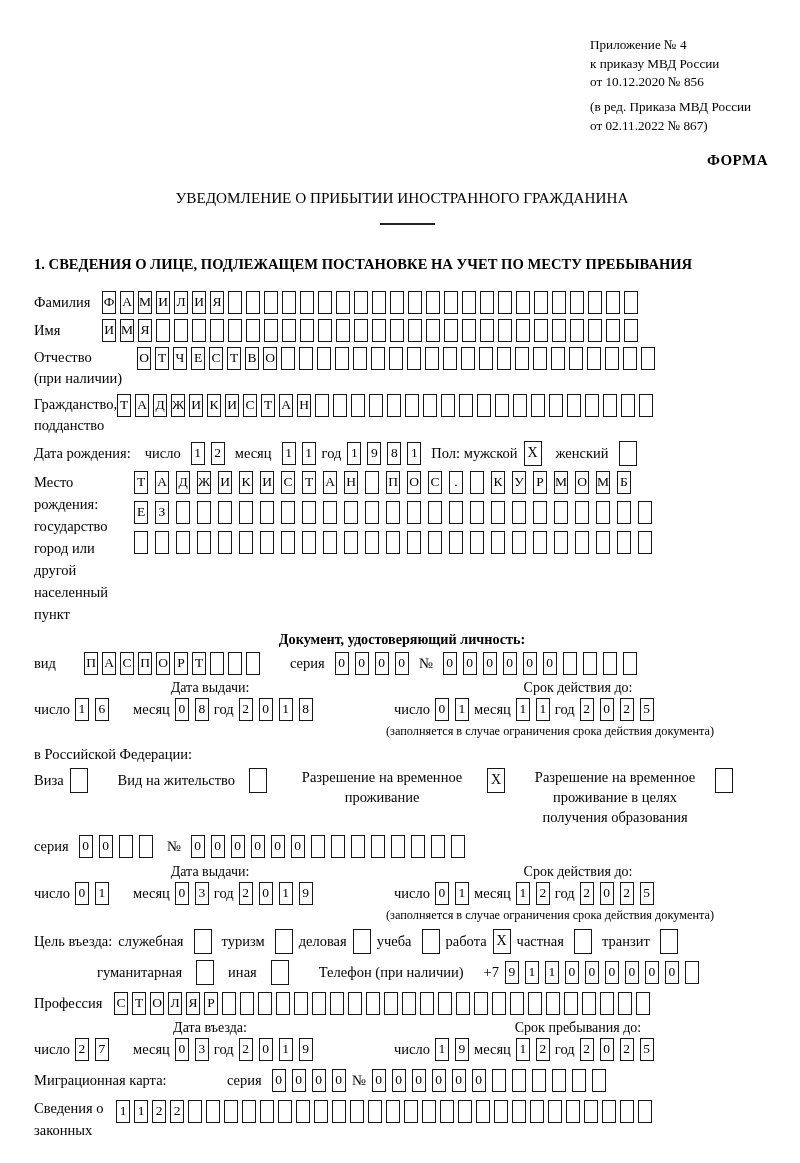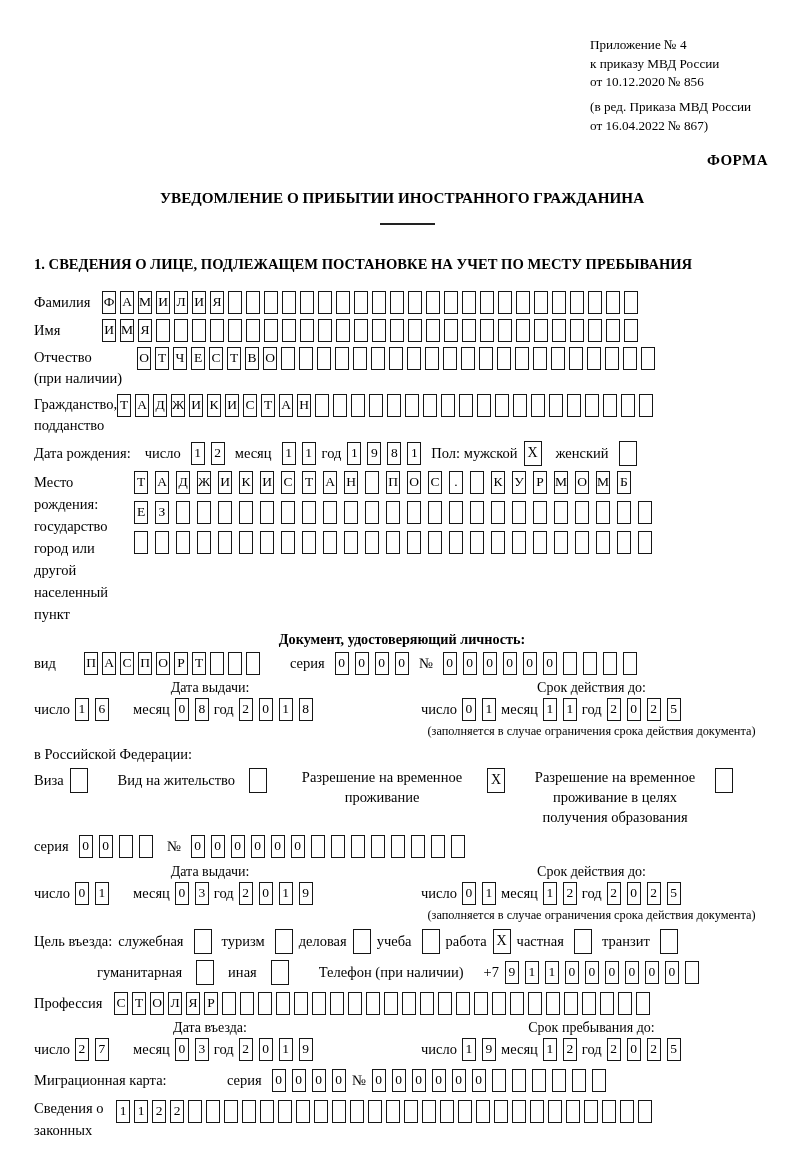--- a/index.html
+++ b/index.html
@@ -10,21 +10,21 @@
     overflow:hidden;
   }
   .page{box-sizing:border-box;width:800px;height:1163px;padding:36px 30px 0 34px;}
 
   
   .appendix{margin-left:556px;font-size:13.2px;line-height:1.42;}
   .appendix .grp2{margin-top:6px;}
   .forma{ text-align:right;font-weight:bold;margin:16px 2px 0 0;font-size:15px;letter-spacing:.5px;}
 
   
-  .title{ text-align:center;font-weight:bold;font-size:15.2px;line-height:1.5;margin-top:18px;}
+  .title{ text-align:center;font-weight:normal;font-size:15.2px;line-height:1.5;margin-top:18px;}
   .title-blank{display:inline-block;width:55px;border-bottom:2.4px solid #222;height:12px;margin-left:10px;}
   .section-heading{font-weight:bold;font-size:14.6px;margin-top:24px;margin-bottom:18px;}
 
   
   .cells{display:inline-flex;gap:4px;}
   .cell{
     display:inline-block;box-sizing:border-box;
     width:17px;height:23px;border:1.6px solid #161616;
     text-align:center;line-height:20px;font-size:13.5px;
     flex:0 0 auto;width:14px;
@@ -37,44 +37,44 @@
   .lbl2{line-height:21px;}
   .w68{width:68px;} .w103{width:103px;} .w83{width:83px;font-family:Liberation Serif, serif;} .w100{width:100px;} .w50{width:50px;} .w82{width:82px;}
 
   .inline-row{display:flex;align-items:center;margin-bottom:5px;flex-wrap:nowrap;}
   .inline-row > *{flex:0 0 auto;}
   .sp6{width:6px;} .sp10{width:10px;} .sp14{width:14px;} .sp20{width:20px;} .sp30{width:30px;}
 
   .center-bold{text-align:center;font-weight:bold;margin:6px 0 4px 0;font-size:14.2px;}
 
   
-  .dates-row{display:flex;margin-bottom:4px;gap:27px;}
+  .dates-row{display:flex;margin-bottom:4px;}
   .dates-col{display:flex;flex-direction:column;}
   .dates-col.left{width:352px;}
   .dates-col.right{flex:1;}
   .dates-heading{text-align:center;font-size:14px;margin-bottom:2px;}
   .dates-line{display:flex;align-items:center;gap:5px;}
   .dates-line .cells{gap:6px;}
-  .dates-note{font-size:12.3px;text-align:center;margin-top:3px;}
+  .dates-note{font-size:12.3px;text-align:left;margin-top:3px;}
 
   .multiline-center{text-align:center;line-height:1.35;}
   .permits{display:flex;align-items:flex-start;margin:2px 0 8px 0;}
   .permits .cbwrap{margin-top:0;}
 </style>
 </head>
 <body>
 
 <div class="page">
 
   <div class="appendix">
     <div>Приложение № 4</div>
     <div>к приказу МВД России</div>
     <div>от 10.12.2020 № 856</div>
     <div class="grp2">(в ред. Приказа МВД России</div>
-    <div>от 16.04.2022 № 867)</div>
+    <div>от 02.11.2022 № 867)</div>
   </div>
   <div class="forma">ФОРМА</div>
 
   <div class="title">
     <div>УВЕДОМЛЕНИЕ О ПРИБЫТИИ ИНОСТРАННОГО ГРАЖДАНИНА</div>
     <div><span class="title-blank"></span></div>
   </div>
 
   <div class="section-heading">1. СВЕДЕНИЯ О ЛИЦЕ, ПОДЛЕЖАЩЕМ ПОСТАНОВКЕ НА УЧЕТ ПО МЕСТУ ПРЕБЫВАНИЯ</div>
 

